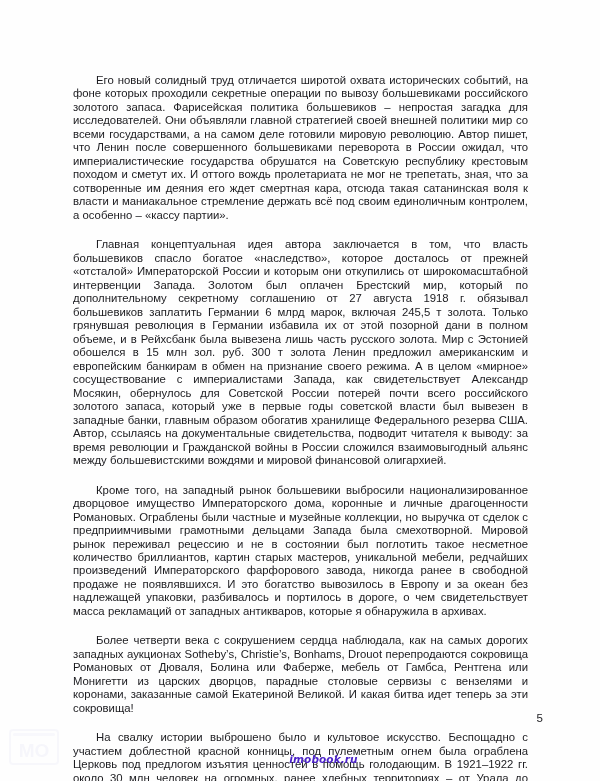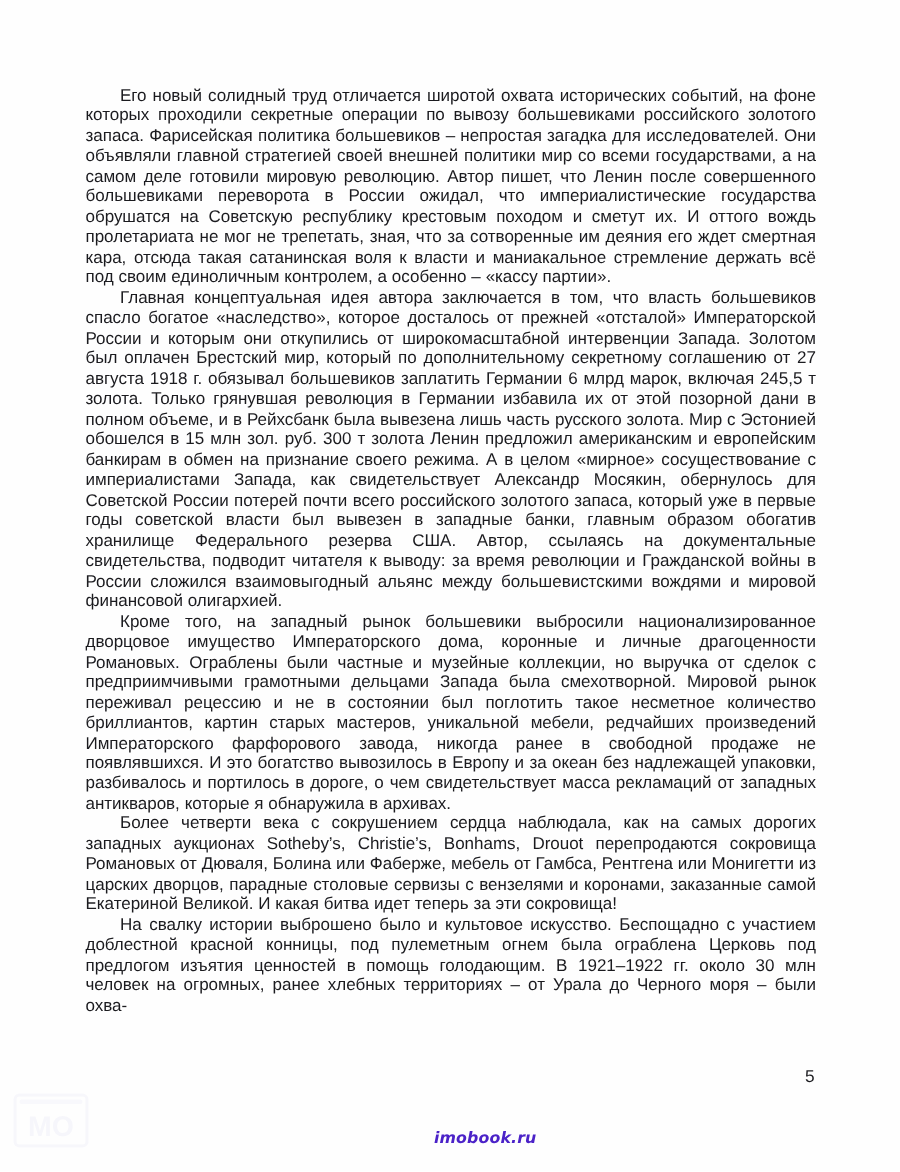--- a/index.html
+++ b/index.html
@@ -25,21 +25,21 @@
 
   
   .text-column {
     position: absolute;
     left: 57px;
     top: 58px;
     width: 487px;
   }
 
   .para {
-    margin: 0;
+    margin: 16px;
     text-align: justify;
     text-justify: inter-word;
     text-indent: 23px;
     font-size: 11.35px;
     line-height: 13.48px;
     color: #1b1b1f;
     letter-spacing: -0.02px;
     word-spacing: 0.1px;
     -webkit-font-smoothing: antialiased;
     hyphens: none;

